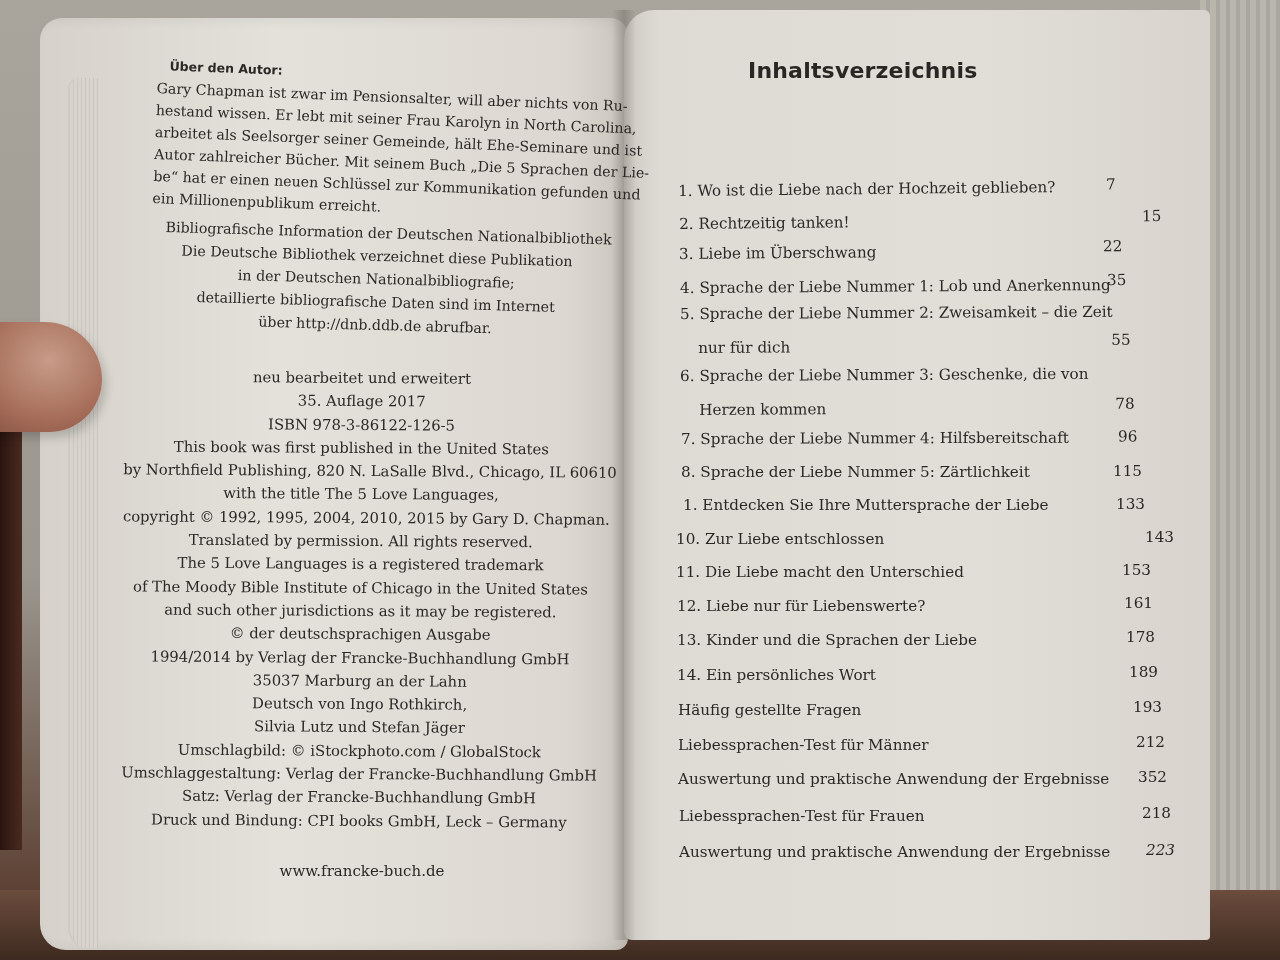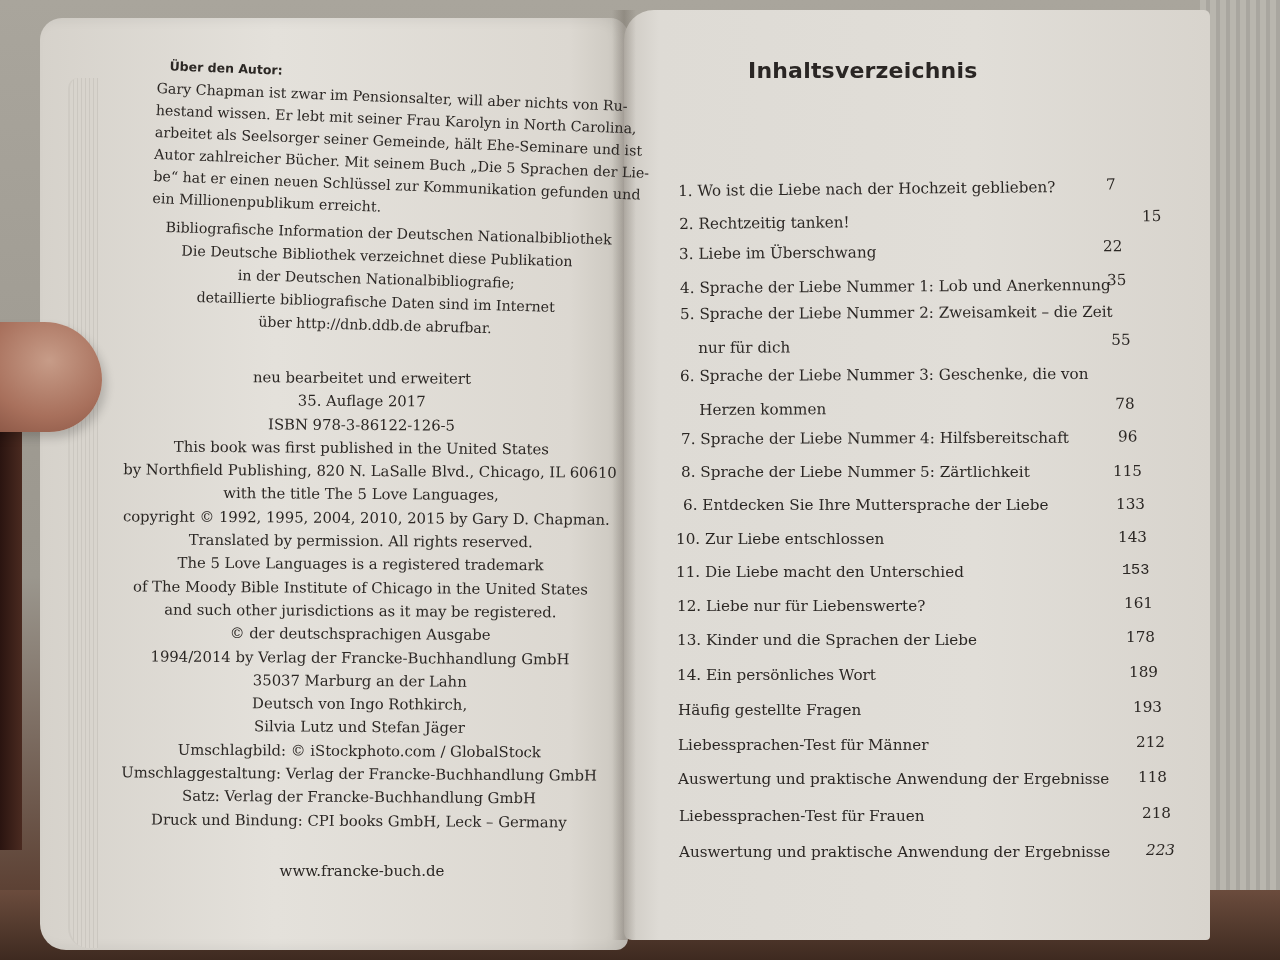--- a/index.html
+++ b/index.html
@@ -180,30 +180,30 @@
   </div>
   <div class="toc-entry" style="left:681px; top:430px; transform:rotate(-0.2deg);">
     <span class="toc-label">7. Sprache der Liebe Nummer 4: Hilfsbereitschaft</span>
     <span class="toc-page" style="left:437px; top:-1px;">96</span>
   </div>
   <div class="toc-entry" style="left:681px; top:463px;">
     <span class="toc-label">8. Sprache der Liebe Nummer 5: Zärtlichkeit</span>
     <span class="toc-page" style="left:432px; top:-1px;">115</span>
   </div>
   <div class="toc-entry" style="left:683px; top:496px;">
-    <span class="toc-label">6. Entdecken Sie Ihre Muttersprache der Liebe</span>
+    <span class="toc-label">1. Entdecken Sie Ihre Muttersprache der Liebe</span>
     <span class="toc-page" style="left:433px; top:-1px;">133</span>
   </div>
   <div class="toc-entry" style="left:676px; top:530px;">
     <span class="toc-label">10. Zur Liebe entschlossen</span>
-    <span class="toc-page" style="left:442px; top:-2px;">143</span>
+    <span class="toc-page" style="left:469px; top:-2px;">143</span>
   </div>
   <div class="toc-entry" style="left:676px; top:563px;">
     <span class="toc-label">11. Die Liebe macht den Unterschied</span>
-    <span class="toc-page" style="left:446px; top:-2px;font-family:Liberation Mono, monospace;">153</span>
+    <span class="toc-page" style="left:446px; top:-2px;">153</span>
   </div>
   <div class="toc-entry" style="left:677px; top:597px;">
     <span class="toc-label">12. Liebe nur für Liebenswerte?</span>
     <span class="toc-page" style="left:447px; top:-3px;">161</span>
   </div>
   <div class="toc-entry" style="left:677px; top:631px;">
     <span class="toc-label">13. Kinder und die Sprachen der Liebe</span>
     <span class="toc-page" style="left:449px; top:-3px;">178</span>
   </div>
   <div class="toc-entry" style="left:677px; top:666px;">
@@ -213,21 +213,21 @@
   <div class="toc-entry" style="left:678px; top:701px;">
     <span class="toc-label">Häufig gestellte Fragen</span>
     <span class="toc-page" style="left:455px; top:-3px;">193</span>
   </div>
   <div class="toc-entry" style="left:678px; top:736px;">
     <span class="toc-label">Liebessprachen-Test für Männer</span>
     <span class="toc-page" style="left:458px; top:-3px;">212</span>
   </div>
   <div class="toc-entry" style="left:678px; top:770px;">
     <span class="toc-label">Auswertung und praktische Anwendung der Ergebnisse</span>
-    <span class="toc-page" style="left:460px; top:-2px;">118</span>
+    <span class="toc-page" style="left:460px; top:-2px;">352</span>
   </div>
   <div class="toc-entry" style="left:679px; top:807px;">
     <span class="toc-label">Liebessprachen-Test für Frauen</span>
     <span class="toc-page" style="left:463px; top:-3px;">218</span>
   </div>
   <div class="toc-entry" style="left:679px; top:843px;">
     <span class="toc-label">Auswertung und praktische Anwendung der Ergebnisse</span>
     <span class="toc-page" style="left:467px; top:-2px;font-style:italic;">223</span>
   </div>
 </div>

